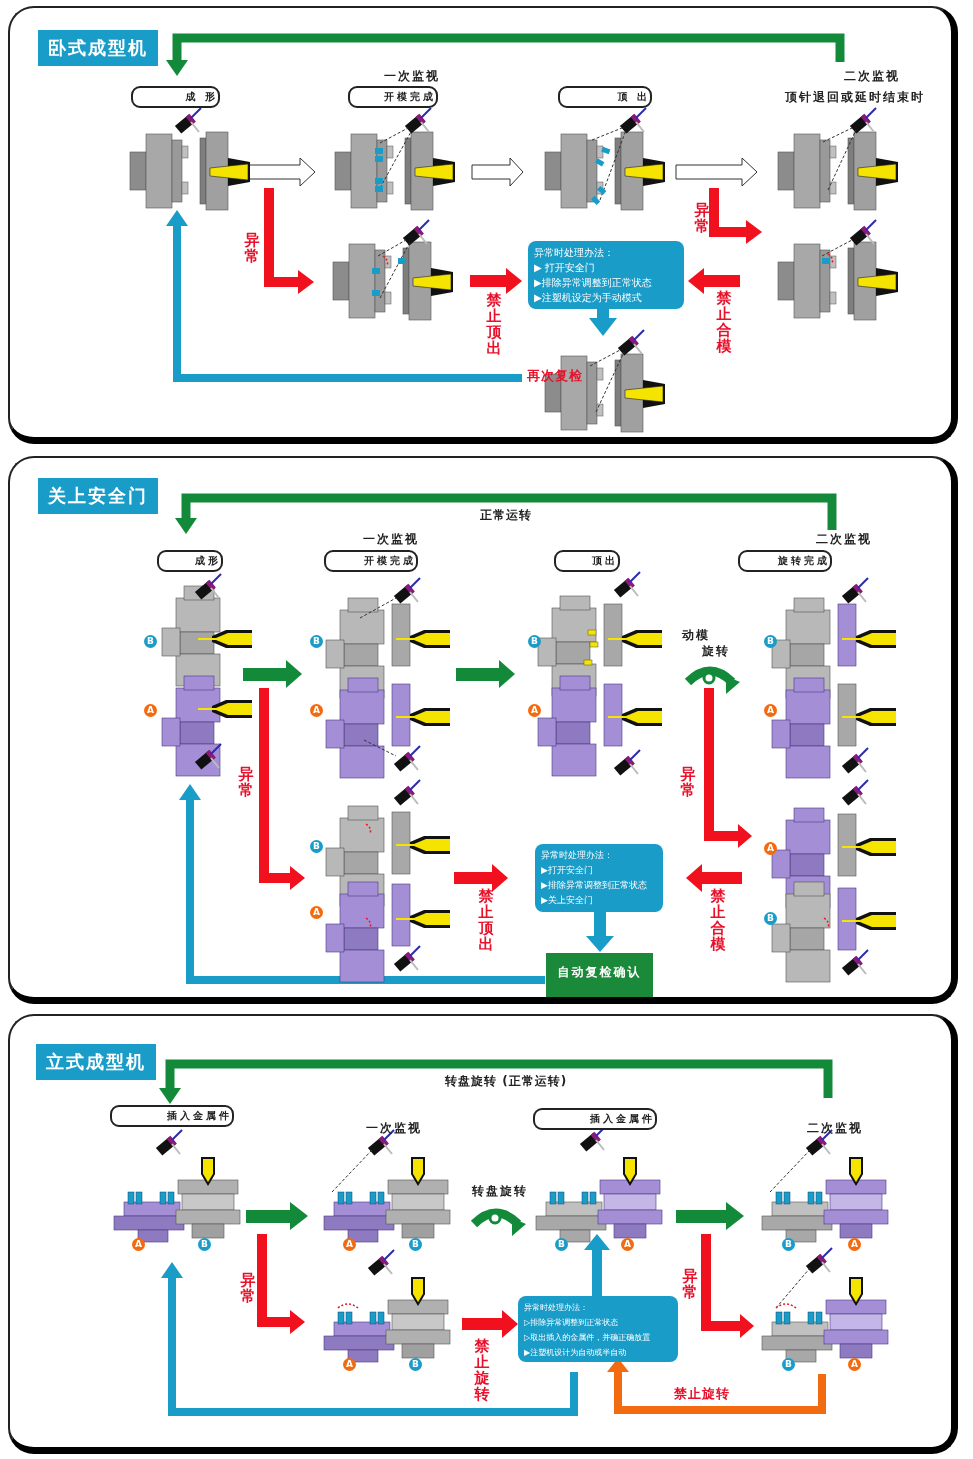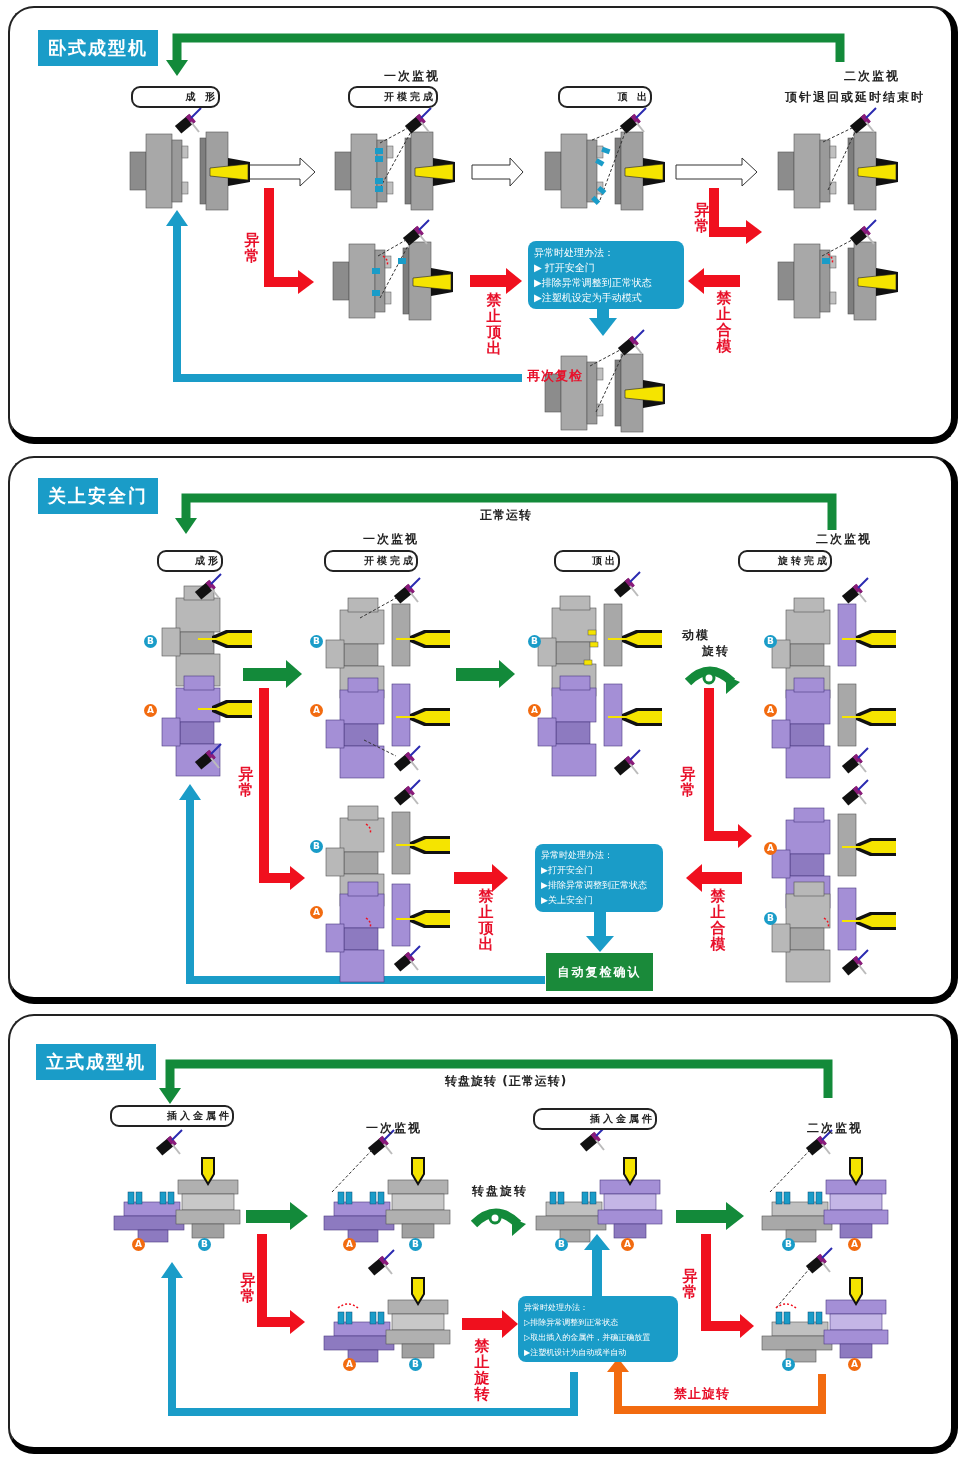--- a/index.html
+++ b/index.html
@@ -387,21 +387,21 @@
 <div class="red-text" style="left:238px; top:766px;">异常</div>
 <div class="red-text" style="left:680px; top:766px;">异常</div>
 <div class="red-text" style="left:478px; top:888px;">禁止顶出</div>
 <div class="red-text" style="left:710px; top:888px;">禁止合模</div>
 <div class="info-box" style="left:535px; top:844px; width:128px; height:68px; font-size:9px; line-height:15px;">
   <div class="line">异常时处理办法：</div>
   <div class="line">▶打开安全门</div>
   <div class="line">▶排除异常调整到正常状态</div>
   <div class="line">▶关上安全门</div>
 </div>
-<div class="green-box" style="left:546px; top:953px; width:107px; height:38px; line-height:38px;">自动复检确认</div>
+<div class="green-box" style="left:546px; top:953px; width:107px; height:44px; line-height:38px;">自动复检确认</div>
 
 <div class="plain-text" style="left:445px; top:1073px;">转盘旋转 (正常运转)</div>
 <div class="stage-box" style="left:110px; top:1105px; width:124px;">插入金属件</div>
 <div class="stage-label" style="left:352px; top:1120px; width:70px;">一次监视</div>
 <div class="stage-box" style="left:533px; top:1108px; width:124px;">插入金属件</div>
 <div class="stage-label" style="left:793px; top:1120px; width:70px;">二次监视</div>
 <div class="stage-label" style="left:458px; top:1183px; width:70px;">转盘旋转</div>
 <div class="red-text" style="left:240px; top:1272px;">异常</div>
 <div class="red-text" style="left:682px; top:1268px;">异常</div>
 <div class="red-text" style="left:474px; top:1338px;">禁止旋转</div>

